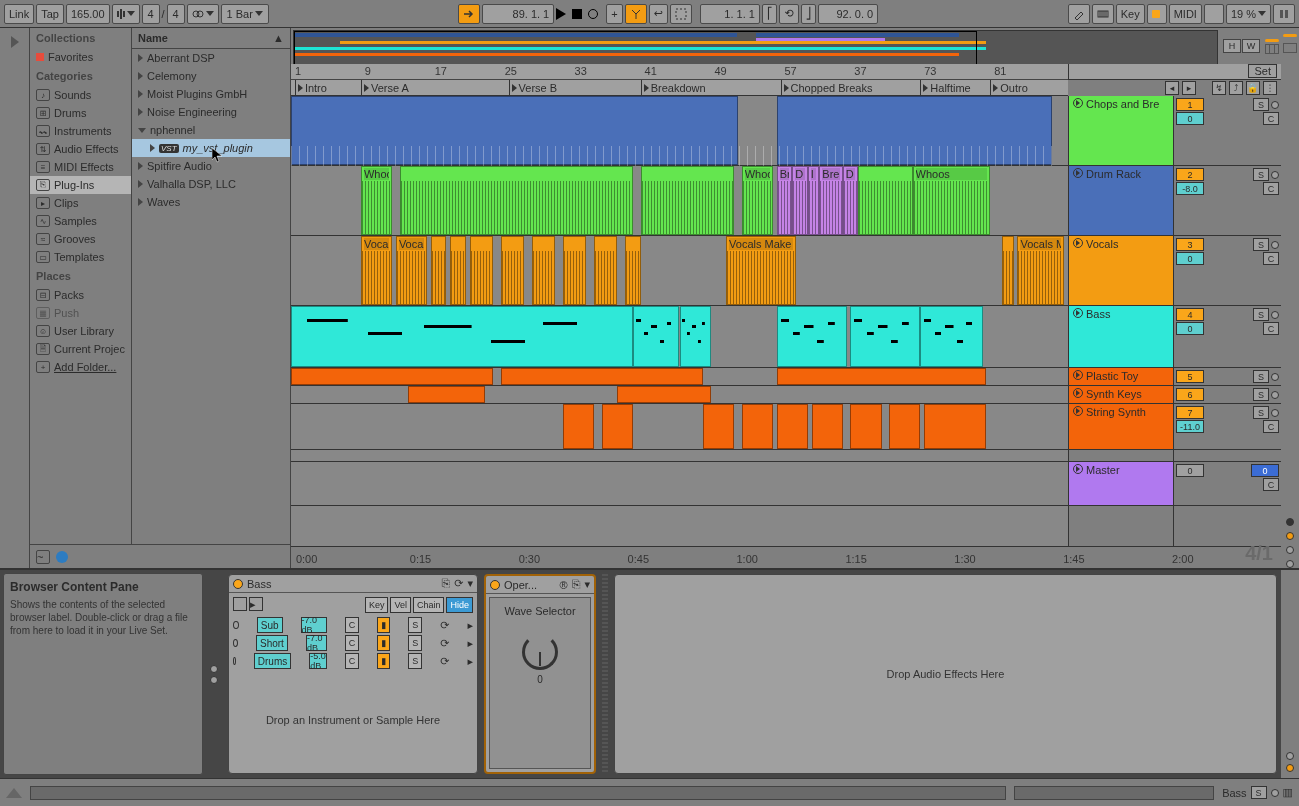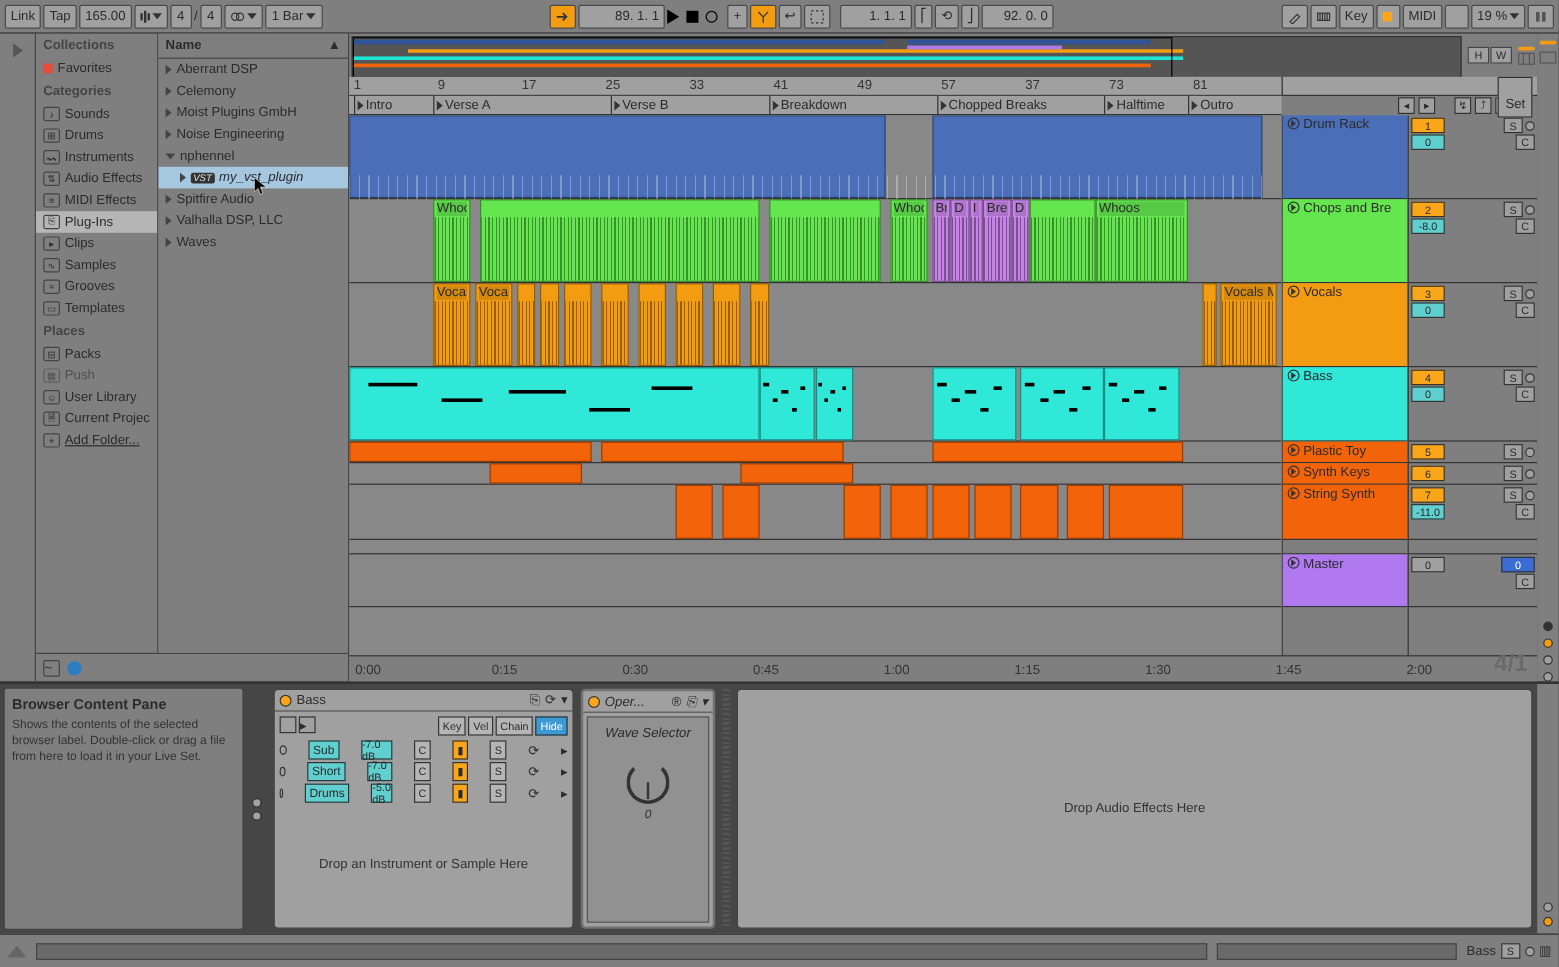--- a/index.html
+++ b/index.html
@@ -71,21 +71,21 @@
   .overview { flex:1; height:36px; background:#555; position:relative; margin:2px 2px 0 2px;border:1px solid #333;}
   .ov-seg { position:absolute; top:0; bottom:0;}
   .hw-toggle { display:flex;flex-direction:column;gap:1px;justify-content:center;padding:0 3px;}
   .hw-toggle div{display:flex;gap:1px;}
   .hw-btn { width:18px;height:14px;border:1px solid #444;background:var(--bg-light);font-size:9px;display:flex;align-items:center;justify-content:center;}
   .ruler { height:16px;background:var(--bg-light);border-bottom:1px solid #444;position:relative;font-size:10px;color:#333;}
   .ruler span{position:absolute;top:1px;}
   .locators { height:16px;background:var(--bg-light);border-bottom:1px solid #333;position:relative;font-size:10px;}
   .locator { position:absolute; top:0; height:16px; display:flex;align-items:center;border-left:1px solid #333;padding-left:2px;}
   .locator .flag{width:0;height:0;border-top:4px solid transparent;border-bottom:4px solid transparent;border-left:5px solid #333;margin-right:2px;}
-  .set-btn { position:absolute;right:4px;top:0;height:14px;background:var(--bg-light);border:1px solid #333;padding:16px 5px;}
+  .set-btn { position:absolute;right:4px;top:0;height:14px;background:var(--bg-light);border:1px solid #333;padding:0 5px;}
   .track-controls-row{height:16px;display:flex;justify-content:flex-end;padding-right:4px;align-items:center;gap:3px;}
   .tc-btn{width:14px;height:14px;border:1px solid #333;background:var(--bg-light);font-size:9px;display:flex;align-items:center;justify-content:center;}
 
   .tracks-area { flex:1; display:flex; overflow:hidden;}
   .clips-col { flex:1; position:relative; background:#888; overflow:hidden;}
   .track-row { position:relative; border-bottom:1px solid #333;}
   .clip { position:absolute; top:0; bottom:0; border:1px solid rgba(0,0,0,0.4); overflow:hidden;font-size:9px;padding:1px 2px;}
   .clip-label{background:rgba(0,0,0,0.12);display:block;white-space:nowrap;overflow:hidden;}
   .waveform{position:absolute;top:14px;left:0;right:0;bottom:0;background:repeating-linear-gradient(90deg,rgba(0,0,0,0.55) 0 1px,transparent 1px 3px);opacity:0.7;}
   .midiblocks{position:absolute;top:2px;left:0;right:0;bottom:2px;background:
@@ -112,21 +112,21 @@
   .time-ruler span{position:absolute;bottom:3px;}
   .big-bar{position:absolute;right:8px;bottom:2px;font-size:20px;color:#6a6a6a;font-weight:bold;}
 
   
   .bottom { height:210px; display:flex; border-top:2px solid #333;}
   .info-pane { width:200px;background:var(--bg-main);border:1px solid #444;margin:3px;border-radius:3px;padding:6px;}
   .info-pane h4{margin:0 0 4px 0;font-size:12px;}
   .info-pane p{margin:0;font-size:10px;color:#333;line-height:1.3;}
   .device-chain { flex:1;display:flex;gap:6px;padding:4px;overflow:hidden;}
   .device { background:var(--bg-light);border:1px solid #444;border-radius:4px;display:flex;flex-direction:column;}
-  .device.sel{border:2px solid #737373;font-style:italic;}
+  .device.sel{border:2px solid #a16207;}
   .dev-title{height:18px;display:flex;align-items:center;gap:4px;padding:0 4px;border-bottom:1px solid #555;}
   .dev-title .on{width:10px;height:10px;border-radius:50%;background:var(--yellow-btn);border:1px solid #333;}
   .dev-body{flex:1;padding:4px;display:flex;flex-direction:column;}
   .chain-row{display:flex;align-items:center;gap:18px;margin-bottom:2px;}
   .chain-name{flex:1;height:16px;background:var(--cyan-field);border:1px solid #333;padding:0 3px;display:flex;align-items:center;font-size:10px;}
   .small-btn{height:16px;border:1px solid #333;background:var(--bg-lighter);padding:0 3px;font-size:9px;display:flex;align-items:center;}
   .small-btn.y{background:var(--yellow-btn);}
   .small-btn.h{background:#3b9ad4;color:#fff;}
   .db-box{width:40px;height:16px;border:1px solid #333;background:var(--cyan-field);font-size:9px;display:flex;align-items:center;justify-content:center;}
   .drop-text{flex:1;display:flex;align-items:center;justify-content:center;color:#333;font-size:11px;text-align:center;}
@@ -543,20 +543,24 @@
             </div>
           <div class="clip" style="left:35%;width:3%;background:#f39c12;">
               <div class="waveform"></div>
             </div>
           <div class="clip" style="left:39%;width:3%;background:#f39c12;">
               <div class="waveform"></div>
             </div>
           <div class="clip" style="left:43%;width:2%;background:#f39c12;">
               <div class="waveform"></div>
             </div>
+          <div class="clip" style="left:56%;width:9%;background:#f39c12;">
+              <span class="clip-label">Vocals Make</span>
+              <div class="waveform"></div>
+            </div>
           <div class="clip" style="left:91.5%;width:1.5%;background:#f39c12;">
               <div class="waveform"></div>
             </div>
           <div class="clip" style="left:93.5%;width:6%;background:#f39c12;">
               <span class="clip-label">Vocals M</span>
               <div class="waveform"></div>
             </div>
         </div>
 
         <div class="track-row" style="height:62px;">
@@ -601,27 +605,27 @@
           <div class="clip" style="left:72%;width:4%;background:#f3640a;"></div>
           <div class="clip" style="left:77%;width:4%;background:#f3640a;"></div>
           <div class="clip" style="left:81.5%;width:8%;background:#f3640a;"></div>
         </div>
         <div class="track-row" style="height:12px;"></div>
 
         <div class="track-row" style="height:44px;"></div>
       </div>
 
       <div class="headers-col">
+        <div class="trk-hdr" style="height:70px;background:#64e64f;">
+            <span class="pbtn"></span>
+            <span>Chops and Bre</span>
+          </div>
         <div class="trk-hdr" style="height:70px;background:#4a6fb8;">
             <span class="pbtn"></span>
             <span>Drum Rack</span>
-          </div>
-        <div class="trk-hdr" style="height:70px;background:#64e64f;">
-            <span class="pbtn"></span>
-            <span>Chops and Bre</span>
           </div>
         <div class="trk-hdr" style="height:70px;background:#f39c12;">
             <span class="pbtn"></span>
             <span>Vocals</span>
           </div>
         <div class="trk-hdr" style="height:62px;background:#2fe8d8;">
             <span class="pbtn"></span>
             <span>Bass</span>
           </div>
         <div class="trk-hdr" style="height:18px;background:#f3640a;">

